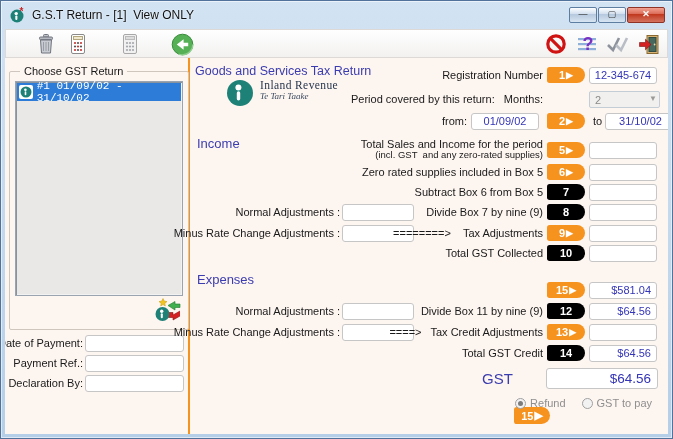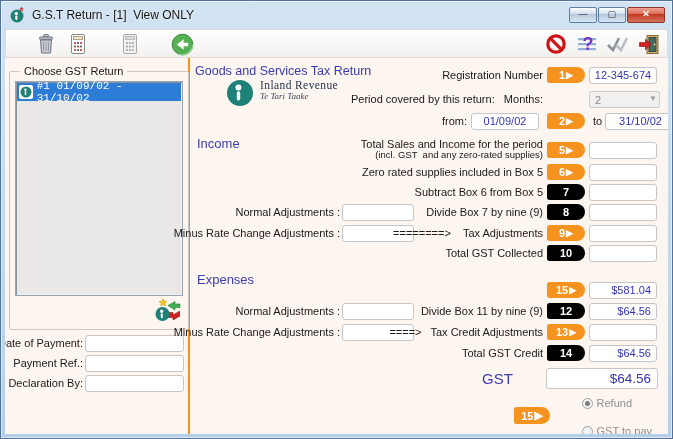--- a/index.html
+++ b/index.html
@@ -97,21 +97,21 @@
 
   
   .gst-lbl { position:absolute; left:477px; top:1px; font-size:15px; color:#3b3caf; }
   .gst-badge { position:absolute; left:509px; top:1px; width:36px; height:17px;
     border-radius:3px 9px 9px 3px; background:#f6921e; color:#fff; font-weight:bold;
     display:flex; align-items:center; justify-content:center; gap:1px;margin-top:37px; }
   .gst-val { position:absolute; left:541px; top:-1px; width:112px; height:21px;
     background:#fff; border:1px solid #c6c6c6; border-radius:3px;
     color:#3434b8; font-size:13.5px; line-height:19px; text-align:right; padding-right:6px; }
 
-  .radios { position:absolute; top:339px; right:16px; display:flex; gap:16px; color:#8f8f8f;flex-direction:column; }
+  .radios { position:absolute; top:339px; right:16px; display:flex; gap:16px; color:#8f8f8f; }
   .radio-opt { display:flex; align-items:center; gap:4px; }
   .radio { width:11px; height:11px; border-radius:50%; border:1px solid #a0a0a0;
     background:#f2f2f2; display:block; }
   .radio.sel { background:#f2f2f2; position:relative; }
   .radio.sel::after { content:""; position:absolute; left:2px; top:2px; width:5px; height:5px;
     border-radius:50%; background:#7c7c7c; }
 </style>
 </head>
 <body>
 

